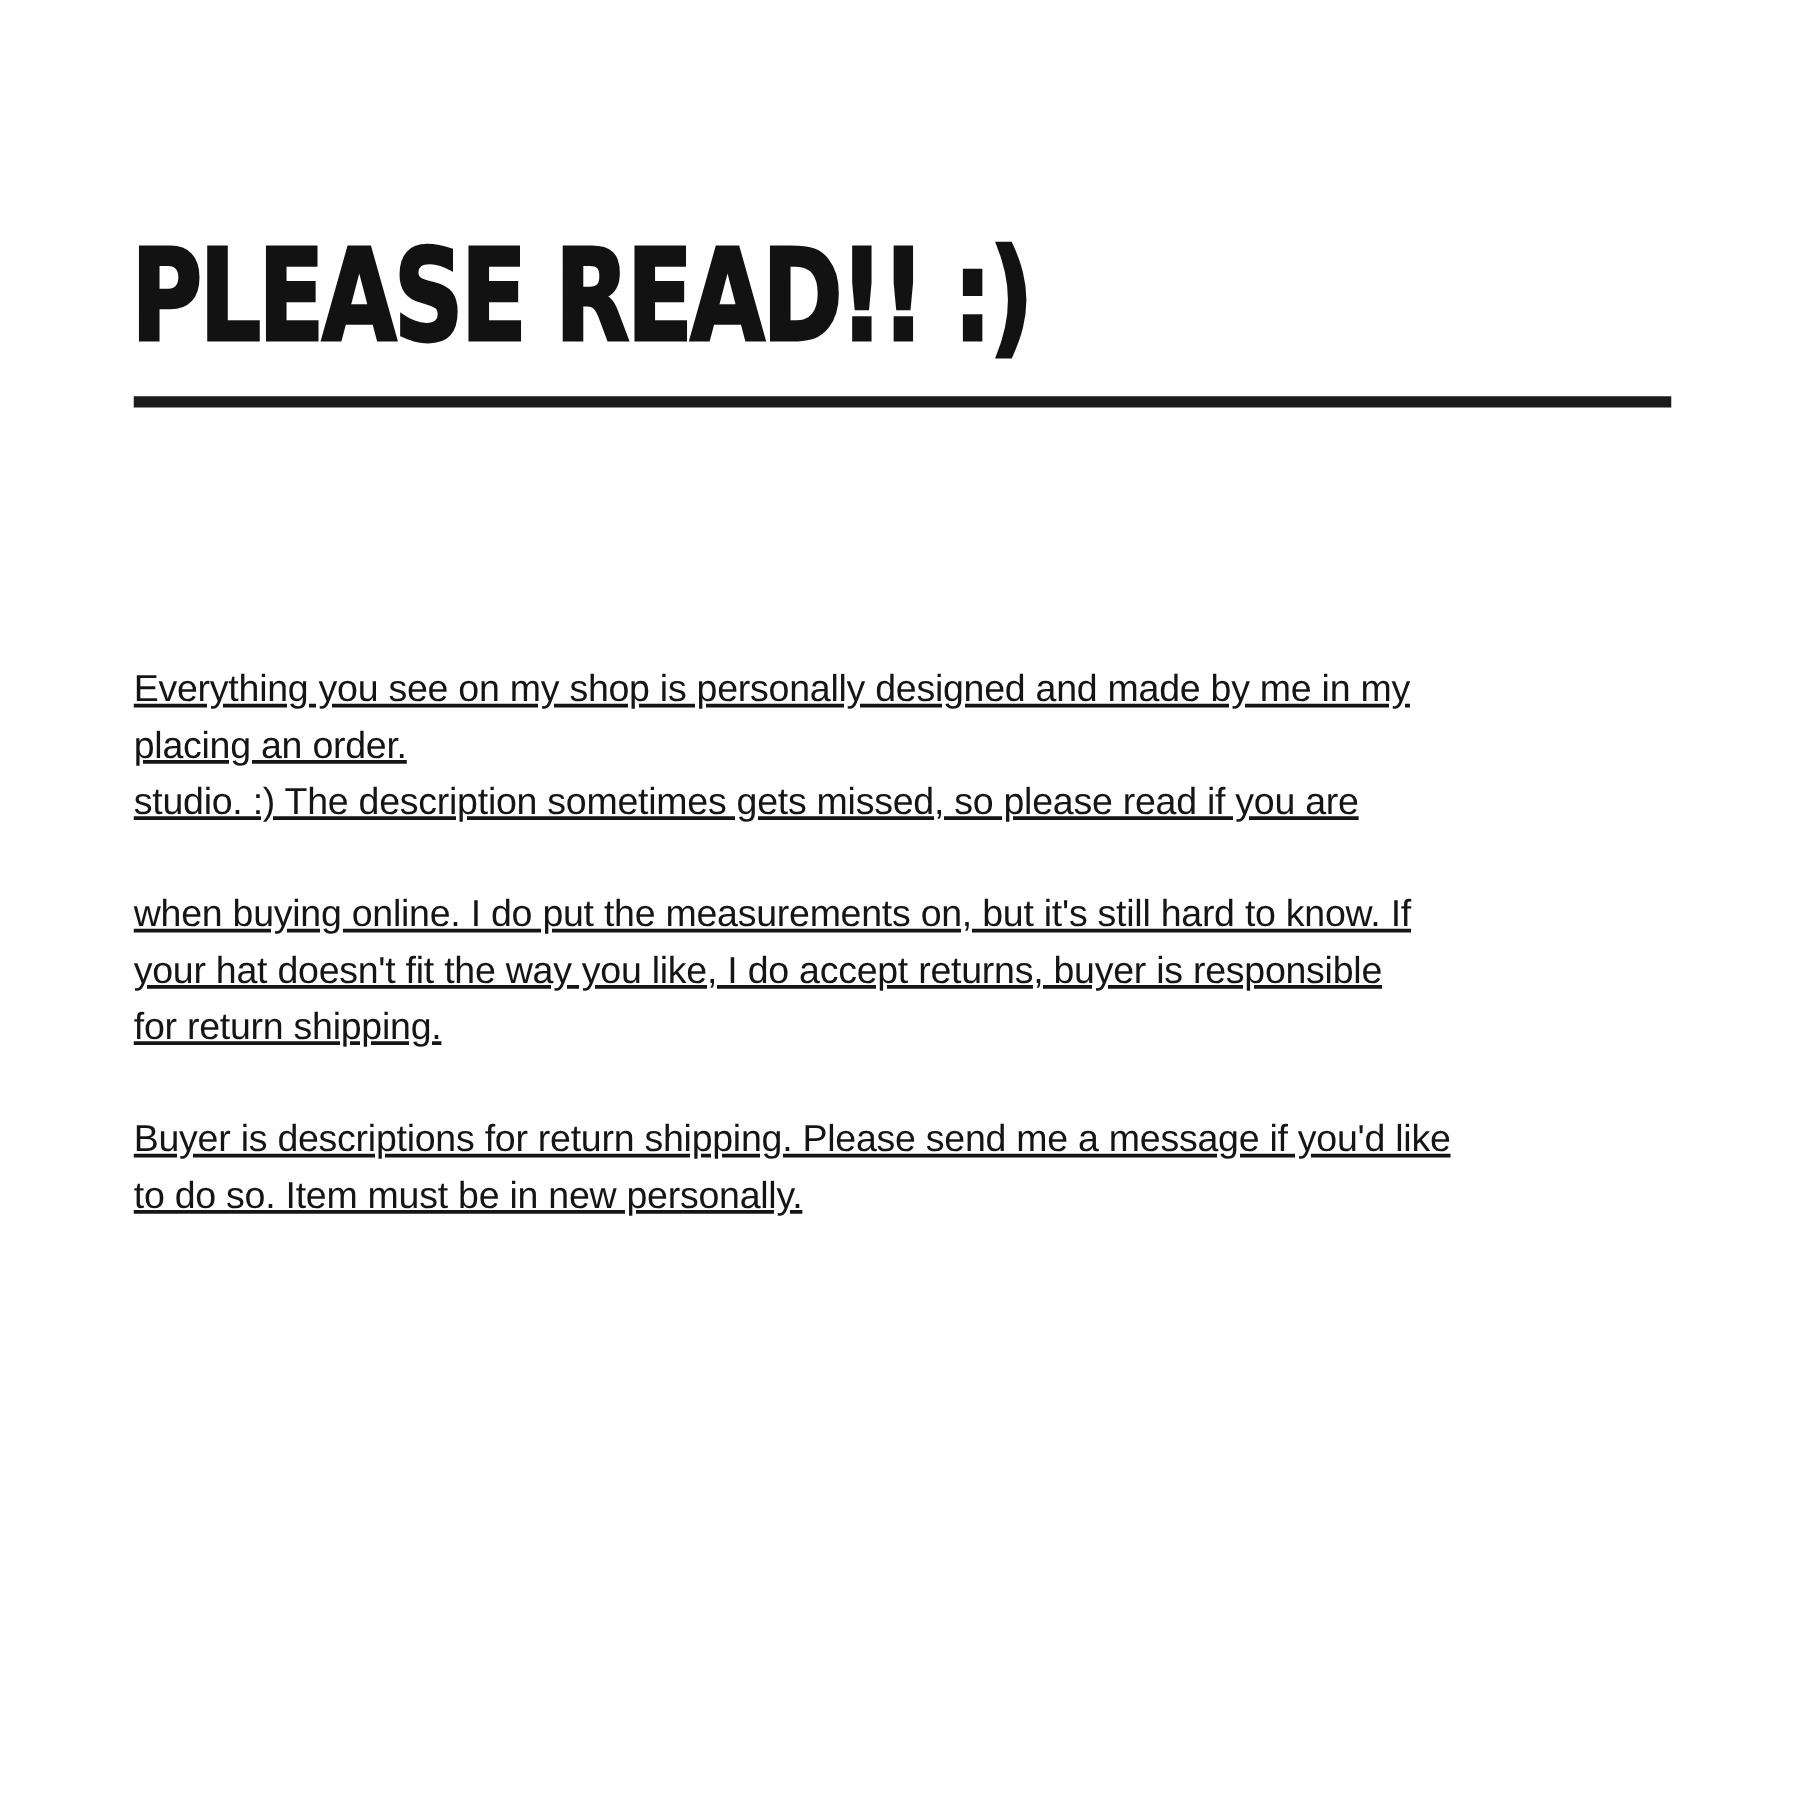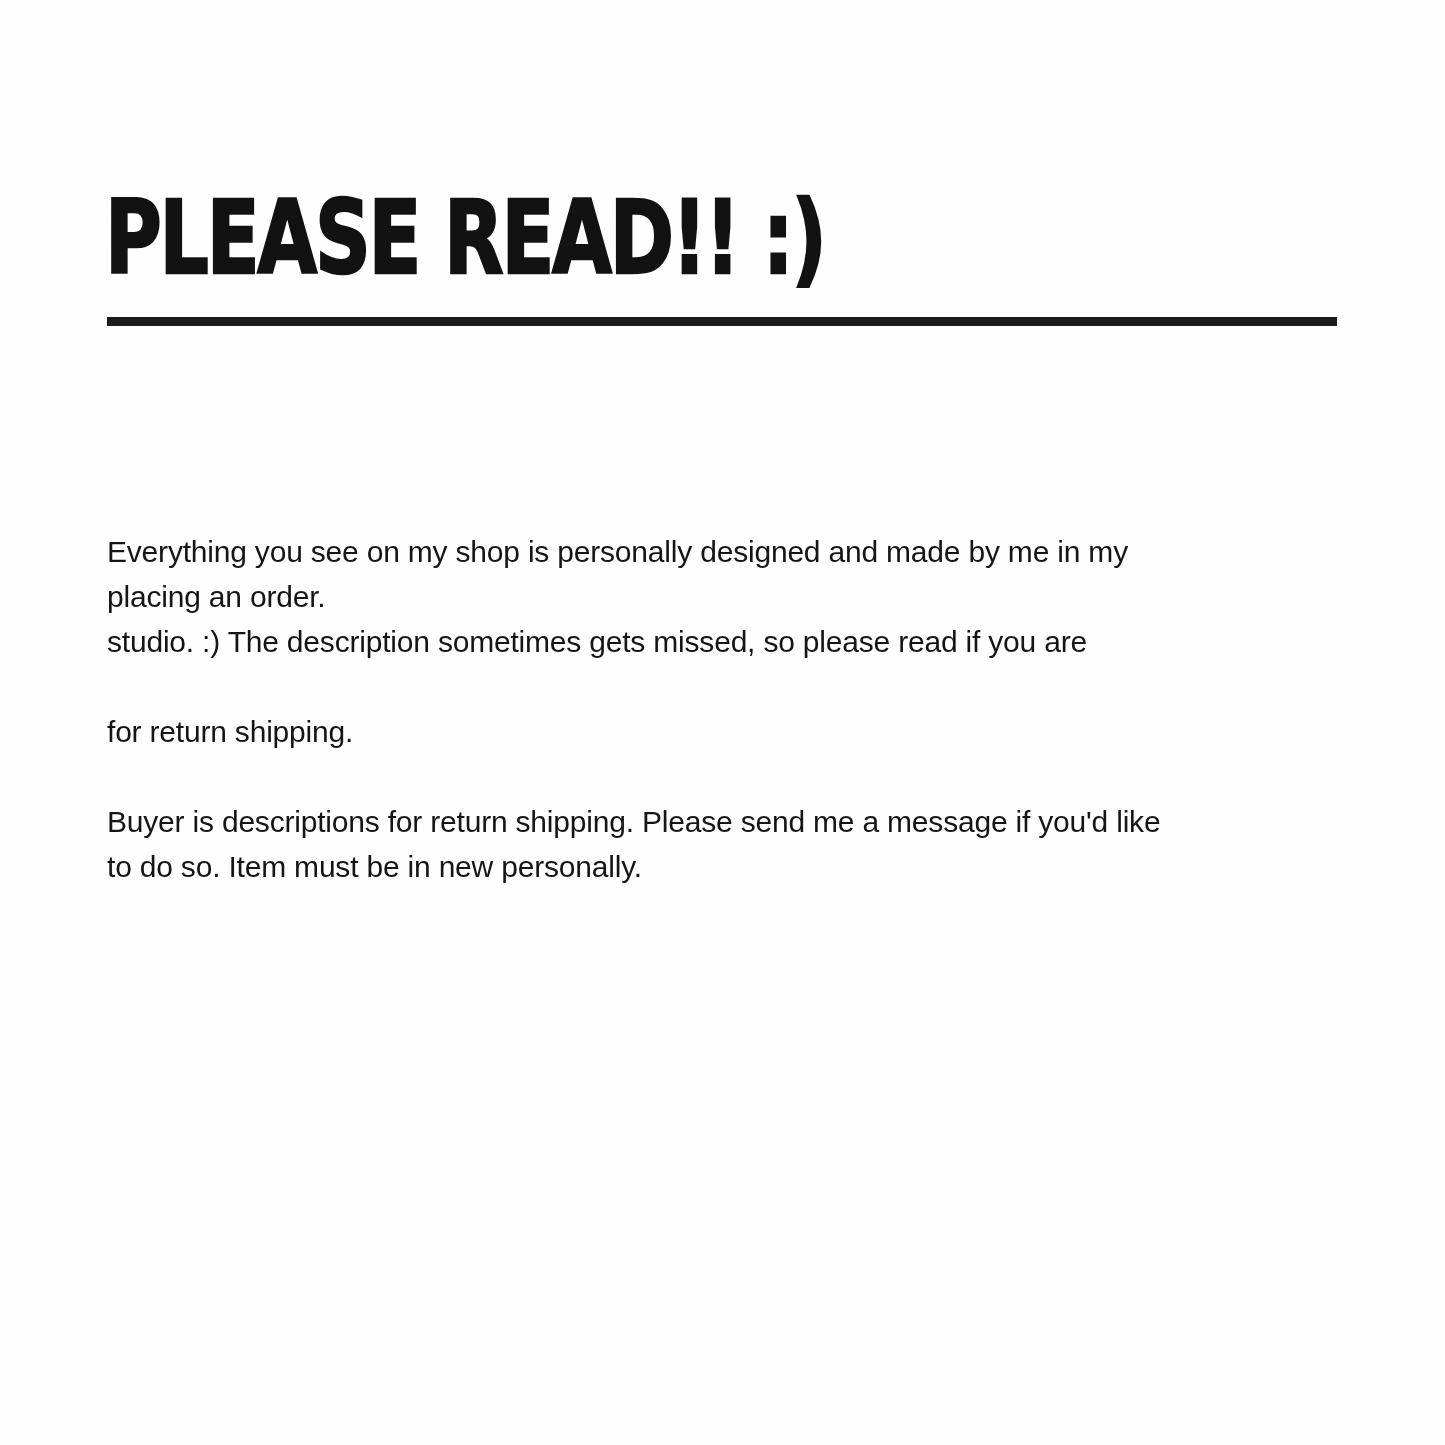--- a/index.html
+++ b/index.html
@@ -46,20 +46,21 @@
     top: 505px;
     width: 1260px;
     font-size: 30px;
     line-height: 45px;
     letter-spacing: -0.2px;
     color: #151515;
   }
   .paragraph {
     margin: 0 0 45px 0;
     padding: 0;
+    text-decoration: underline;
   }
   .line {
     display: block;
     white-space: pre;
   }
 </style>
 </head>
 <body>
 
 <div class="canvas">
@@ -70,20 +71,22 @@
 
   <div class="body-text">
 
     <p class="paragraph">
       <span class="line">Everything you see on my shop is personally designed and made by me in my</span>
       <span class="line">placing an order.</span>
       <span class="line">studio. :) The description sometimes gets missed, so please read if you are</span>
     </p>
 
     <p class="paragraph">
+      <span class="line">when buying online. I do put the measurements on, but it's still hard to know. If</span>
+      <span class="line">your hat doesn't fit the way you like, I do accept returns, buyer is responsible</span>
       <span class="line">for return shipping.</span>
     </p>
 
     <p class="paragraph">
       <span class="line">Buyer is descriptions for return shipping. Please send me a message if you'd like</span>
       <span class="line">to do so. Item must be in new personally.</span>
     </p>
 
   </div>
 

